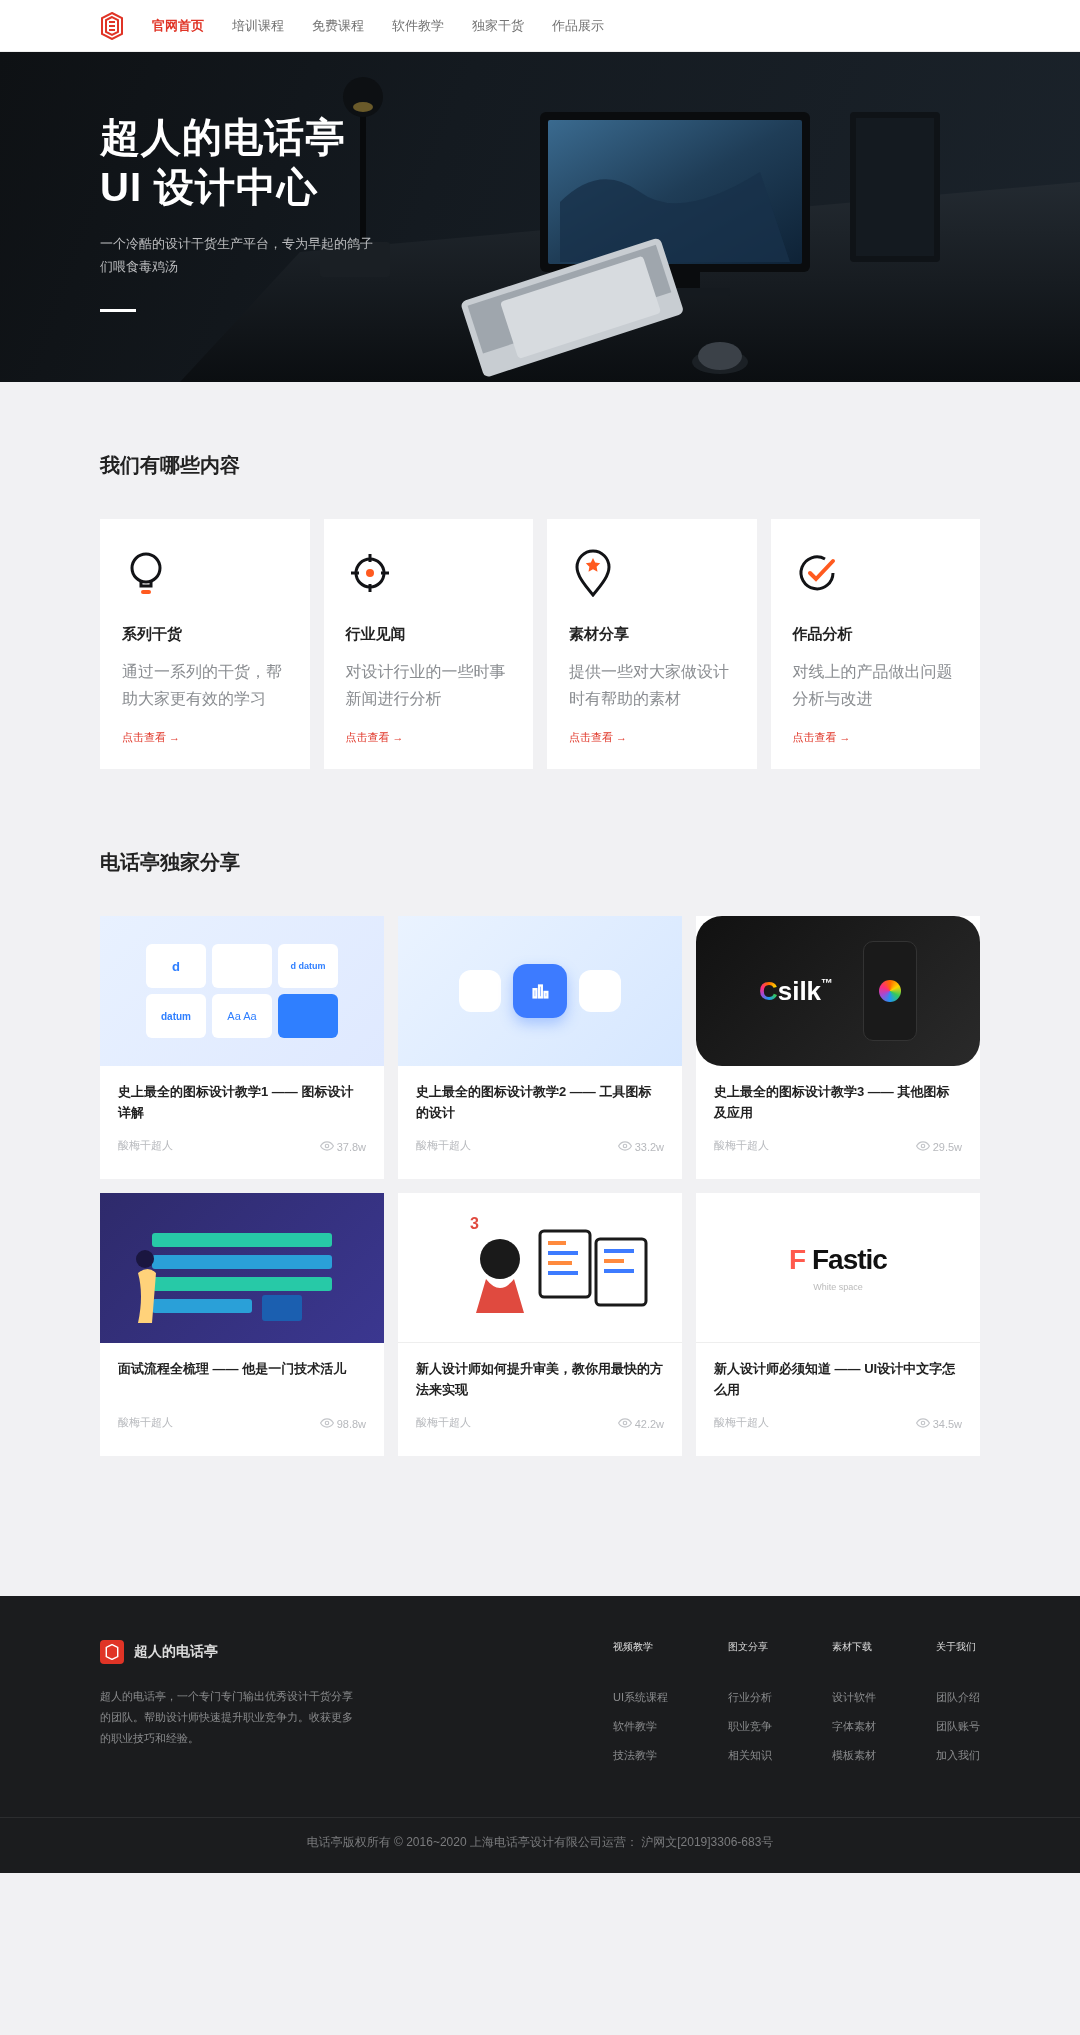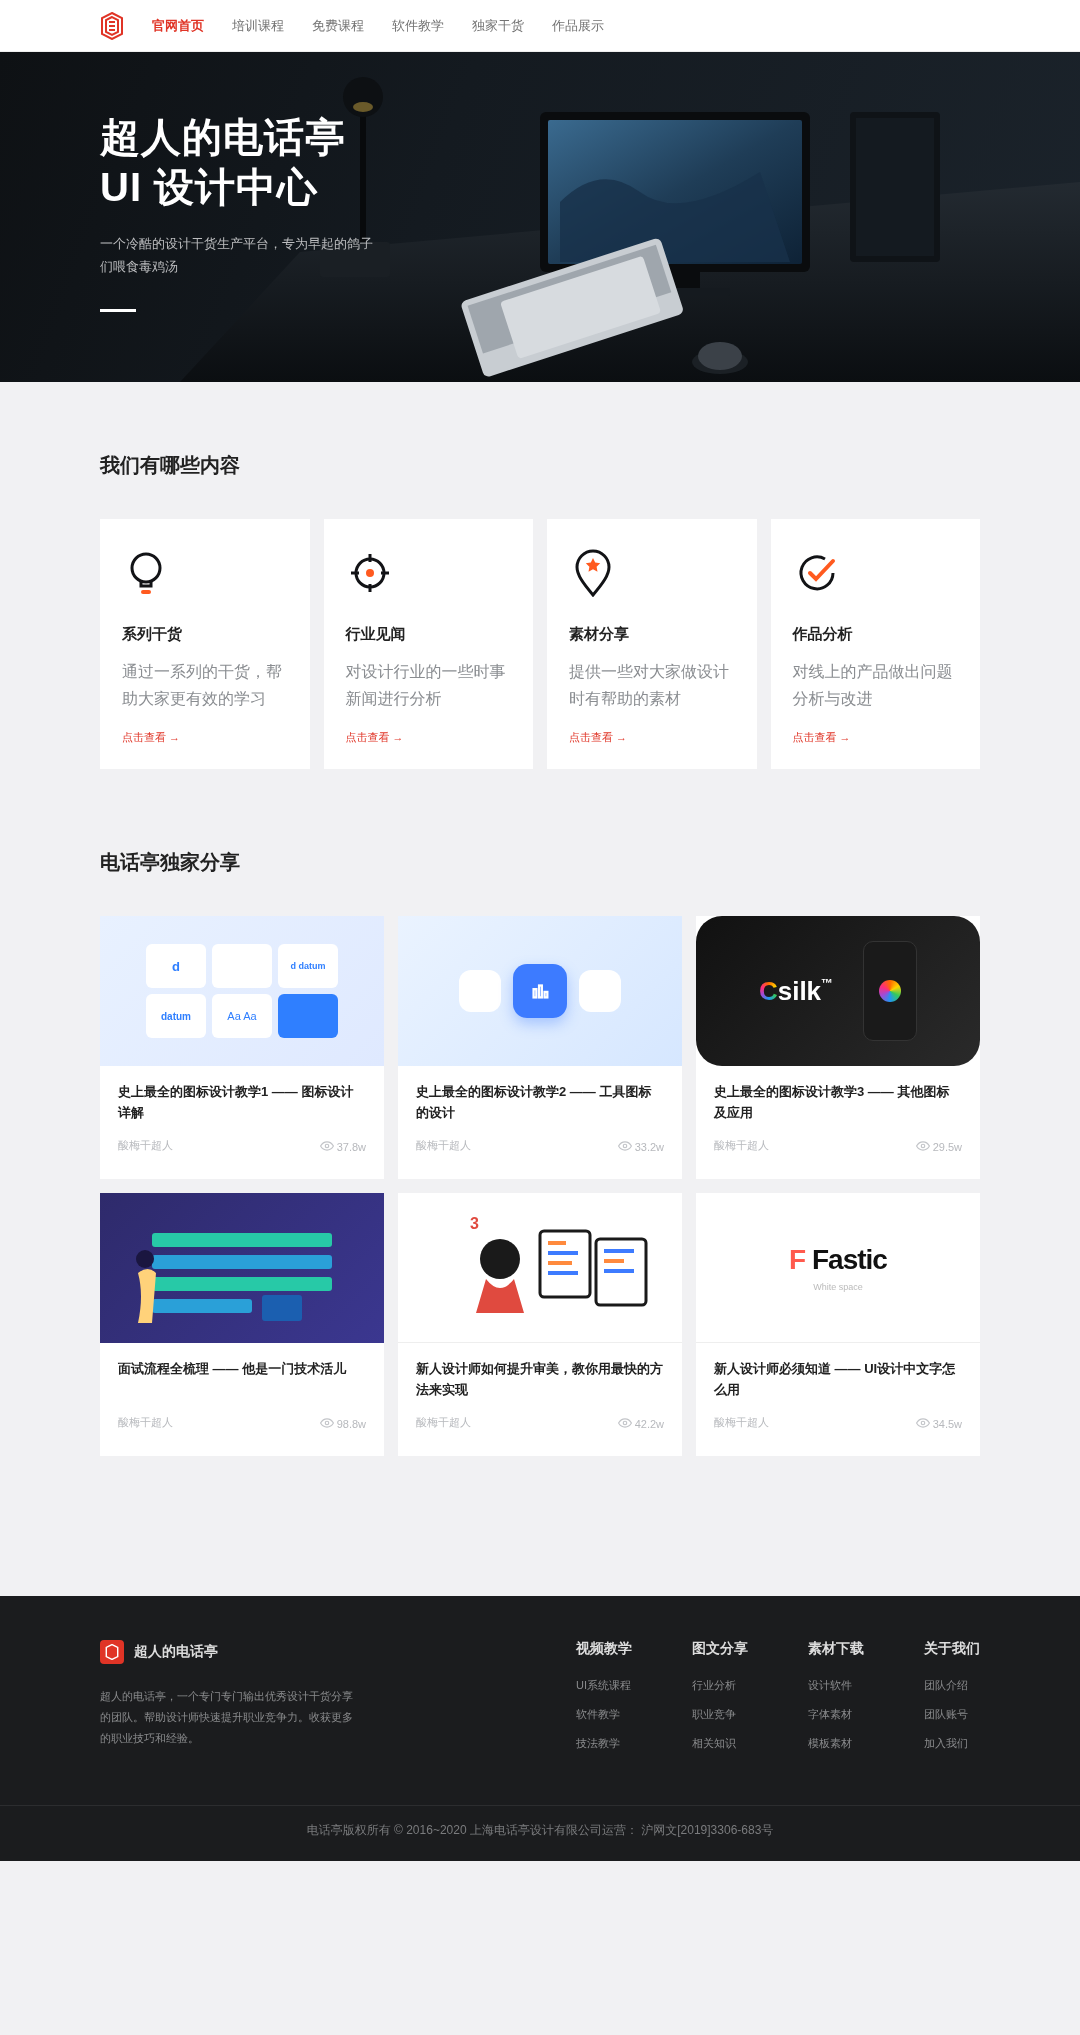--- a/index.html
+++ b/index.html
@@ -35,21 +35,21 @@
 .eye { width: 14px; height: 14px; vertical-align: -2px; margin-right: 3px; }
 
 .footer { background: #1b1c1e; color: #ddd; margin-top: 100px; }
 .footer-top { display: flex; padding: 44px 100px 40px; gap: 80px; }
 .footer-brand { flex: 1; }
 .footer-brand-row { display: flex; align-items: center; gap: 10px; margin-bottom: 22px; }
 .footer-logo-box { width: 24px; height: 24px; background: #e03426; border-radius: 4px; display:flex; align-items:center; justify-content:center; }
 .footer-brand-name { font-size: 14px; font-weight: 600; }
 .footer-brand-desc { font-size: 11px; color: #8a8b8d; line-height: 1.9; max-width: 260px; }
 .footer-cols { display: flex; gap: 60px; }
-.footer-col-h { font-size: 14px; font-weight: 700; margin-bottom: 20px; }
+.footer-col-h { font-size: 10px; font-weight: 400; margin-bottom: 36px; }
 .footer-col-item { font-size: 11px; color: #8a8b8d; margin-bottom: 14px; cursor: pointer; }
 .footer-bottom { text-align: center; font-size: 12px; color: #7a7b7d; padding: 16px 0 22px; border-top: 1px solid #2c2d2f; }
 
 
 .thumb1{background:linear-gradient(135deg,#e8f1ff,#dfe9ff);}
 .thumb2{background:linear-gradient(135deg,#eaf3ff,#d6e7ff);}
 .thumb3{background:linear-gradient(135deg,#111,#2a2a2a);border-radius:26px;}
 .thumb4{background:linear-gradient(135deg,#2e2a6b,#3b3790);}
 .thumb5{background:#fff;border-bottom:1px solid #eee;}
 .thumb6{background:#fff;border-bottom:1px solid #eee;}

